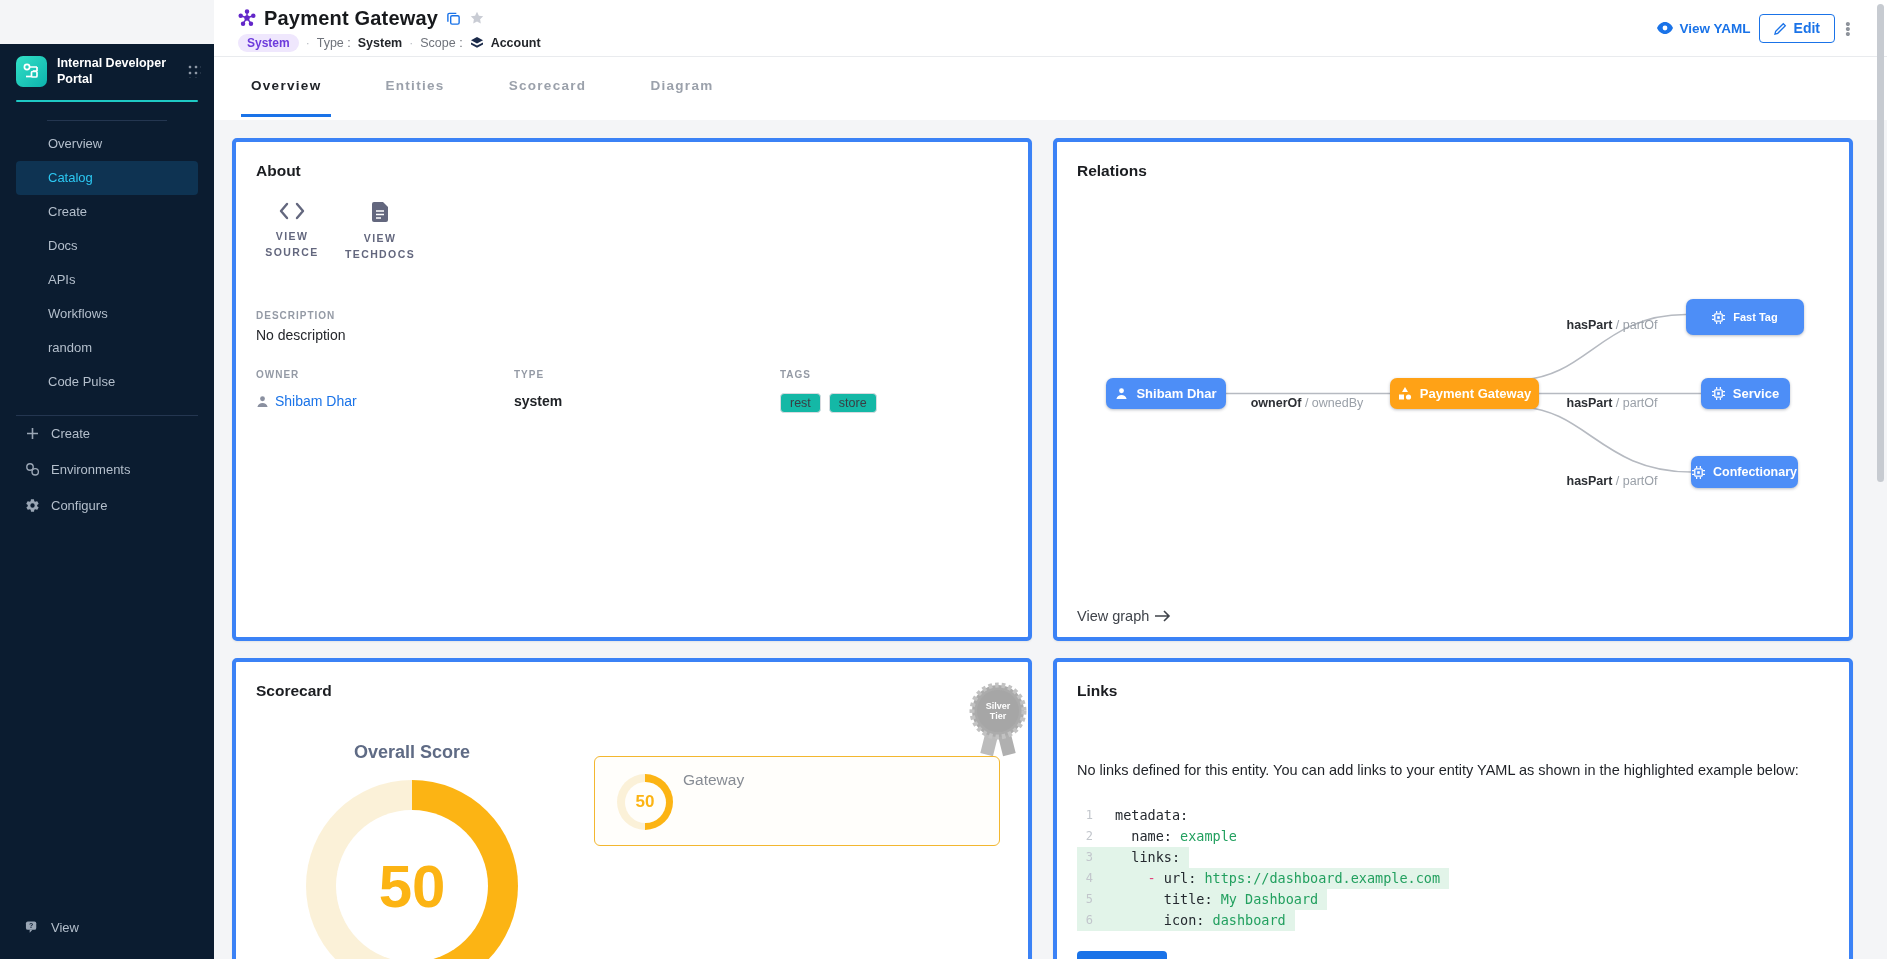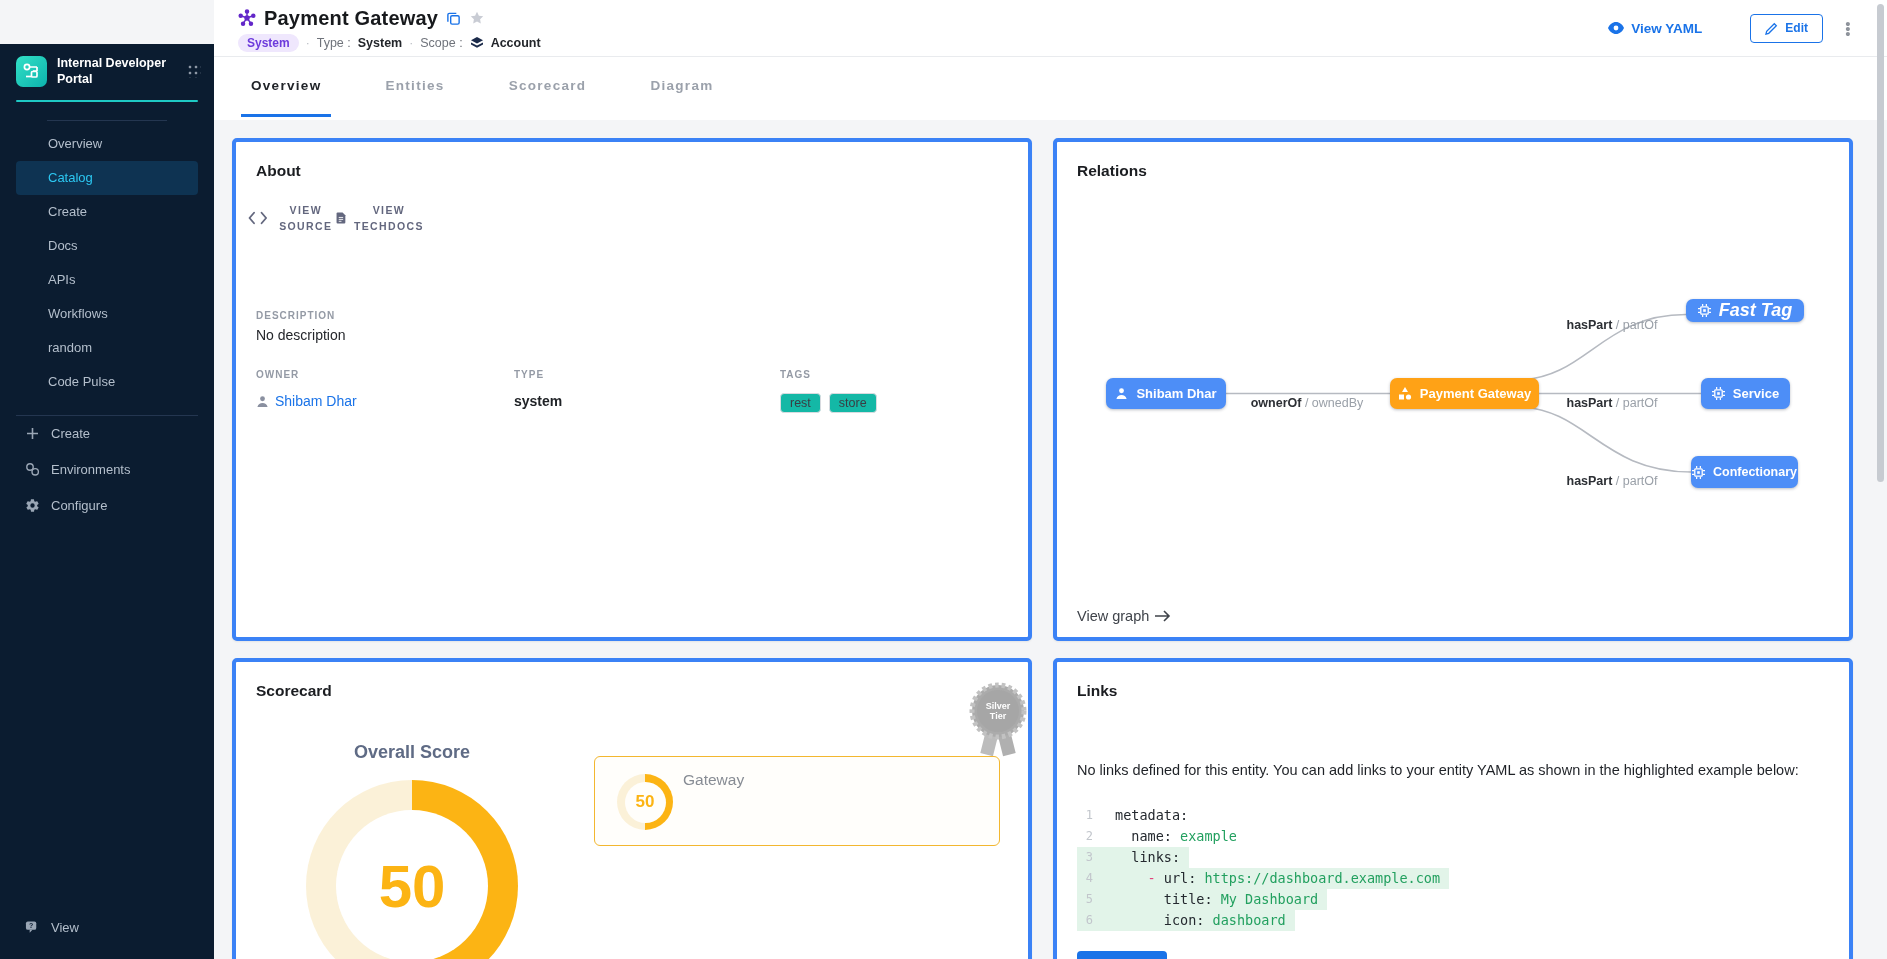--- a/index.html
+++ b/index.html
@@ -28,36 +28,36 @@
   
   .main { position:absolute; left:214px; top:0; width:1673px; height:959px; }
   .page-header { height:57px; background:#fff; border-bottom:1px solid #e9ebee; display:flex; align-items:center; padding:0 34px 0 24px; }
   .ph-left { display:flex; flex-direction:column; gap:4px; padding-top:2px; }
   .title-row { display:flex; align-items:center; gap:8px; }
   .page-title { font-size:20px; font-weight:700; color:#17191c; letter-spacing:.2px; }
   .meta-row { display:flex; align-items:center; gap:7px; font-size:12.5px; color:#6f737b; }
   .chip { background:#efe7fd; color:#6d3bdc; font-weight:600; font-size:12px; height:18px; line-height:18px; padding:0 9px; border-radius:9px; }
   .meta-dot { color:#b7bbc2; font-size:12px; }
   .meta-strong { color:#23262b; font-weight:600; }
-  .ph-right { margin-left:auto; display:flex; align-items:center; gap:20px; }
+  .ph-right { margin-left:auto; display:flex; align-items:center; gap:8px; }
   .view-yaml { display:flex; align-items:center; gap:7px; color:#1a73e8; font-size:13.5px; font-weight:700; cursor:pointer; }
-  .edit-btn { display:flex; align-items:center; gap:7px; border:1px solid #1a73e8; color:#1a73e8; background:#fff; border-radius:4px; height:29px; padding:0 14px; font-size:12px; font-weight:600; cursor:pointer;margin-left:28px; }
+  .edit-btn { display:flex; align-items:center; gap:7px; border:1px solid #1a73e8; color:#1a73e8; background:#fff; border-radius:4px; height:29px; padding:0 14px; font-size:14px; font-weight:600; cursor:pointer; }
   .kebab { color:#8e939b; font-size:15px; letter-spacing:0; line-height:5px; text-align:center; width:10px; cursor:pointer; }
 
   .tabbar { height:63px; background:#fff; display:flex; gap:44px; padding-left:27px; }
   .tab { height:60px; display:flex; align-items:center; font-size:13.5px; font-weight:600; letter-spacing:1.3px; color:#9ba1ab; padding:0 10px; cursor:pointer; border-bottom:3px solid transparent; }
   .tab.active { color:#212429; border-bottom-color:#1a73e8; }
 
   .content { position:relative; padding:18px 0 0 18px; display:grid; grid-template-columns:800px 800px; grid-template-rows:503px 400px; gap:17px 21px; }
   .card { background:#fff; border:4px solid #3b82f6; border-radius:5px; box-shadow:0 1px 2px rgba(22,25,31,.07); position:relative; }
   .card-title { position:absolute; left:20px; top:20px; font-size:15.5px; font-weight:700; color:#1b1d21; }
 
   
   .about-actions { position:absolute; left:12px; top:52px; display:flex; }
-  .about-action { width:88px; display:flex; align-items:center; gap:8px; color:#63677e; cursor:pointer; padding:8px 0; }
+  .about-action { width:88px; display:flex; flex-direction:column; align-items:center; gap:8px; color:#63677e; cursor:pointer; padding:8px 0; }
   .about-action .lbl { font-size:10.5px; font-weight:700; letter-spacing:1.4px; text-align:center; line-height:1.55; width:80px; }
   .sec-label { font-size:10px; font-weight:700; letter-spacing:1px; color:#949aa5; }
   .about-desc-label { position:absolute; left:20px; top:168px; }
   .about-desc-value { position:absolute; left:20px; top:185px; font-size:14px; color:#24262b; }
   .meta-col { position:absolute; top:227px; }
   .meta-col .val { margin-top:13px; font-size:14px; }
   .owner-link { display:flex; align-items:center; gap:6px; color:#1a73e8; cursor:pointer; }
   .type-val { font-weight:700; color:#202327; }
   .tag-chip { display:inline-block; border:1px solid #d8dbe0; border-radius:4px; padding:2px 9px; font-size:12.5px; color:#3a3d43; margin-right:8px; background:#14b8a6; }
 
@@ -302,21 +302,21 @@
           <div class="rel-node orange" style="left: 333px; top: 236px; width: 149px; height: 31px; font-size: 13px;">
             <span>
               <svg width="14" height="13" viewBox="0 0 14 13">
                 <path d="M7 0l3 5H4z" fill="#fff"></path>
                 <rect x="1" y="7.5" width="5" height="5" fill="#fff"></rect>
                 <circle cx="10.5" cy="10" r="2.6" fill="#fff"></circle>
               </svg>
             </span>
             <span>Payment Gateway</span>
           </div>
-          <div class="rel-node blue" style="left: 629px; top: 157px; width: 118px; height: 23px; font-size: 18px; font-style: italic;">
+          <div class="rel-node blue" style="left: 629px; top: 157px; width: 118px; height: 36px; font-size: 11px;">
             <span>
               <svg width="13" height="13" viewBox="0 0 14 14">
                 <rect x="3" y="3" width="8" height="8" rx="1" fill="none" stroke="#fff" stroke-width="1.4"></rect>
                 <rect x="5.6" y="5.6" width="2.8" height="2.8" fill="#fff"></rect>
                 <path d="M5 0v2.4M9 0v2.4M5 11.6V14M9 11.6V14M0 5h2.4M0 9h2.4M11.6 5H14M11.6 9H14" stroke="#fff" stroke-width="1.3"></path>
               </svg>
             </span>
             <span>Fast Tag</span>
           </div>
           <div class="rel-node blue" style="left: 644px; top: 236px; width: 89px; height: 31px; font-size: 13px;">

